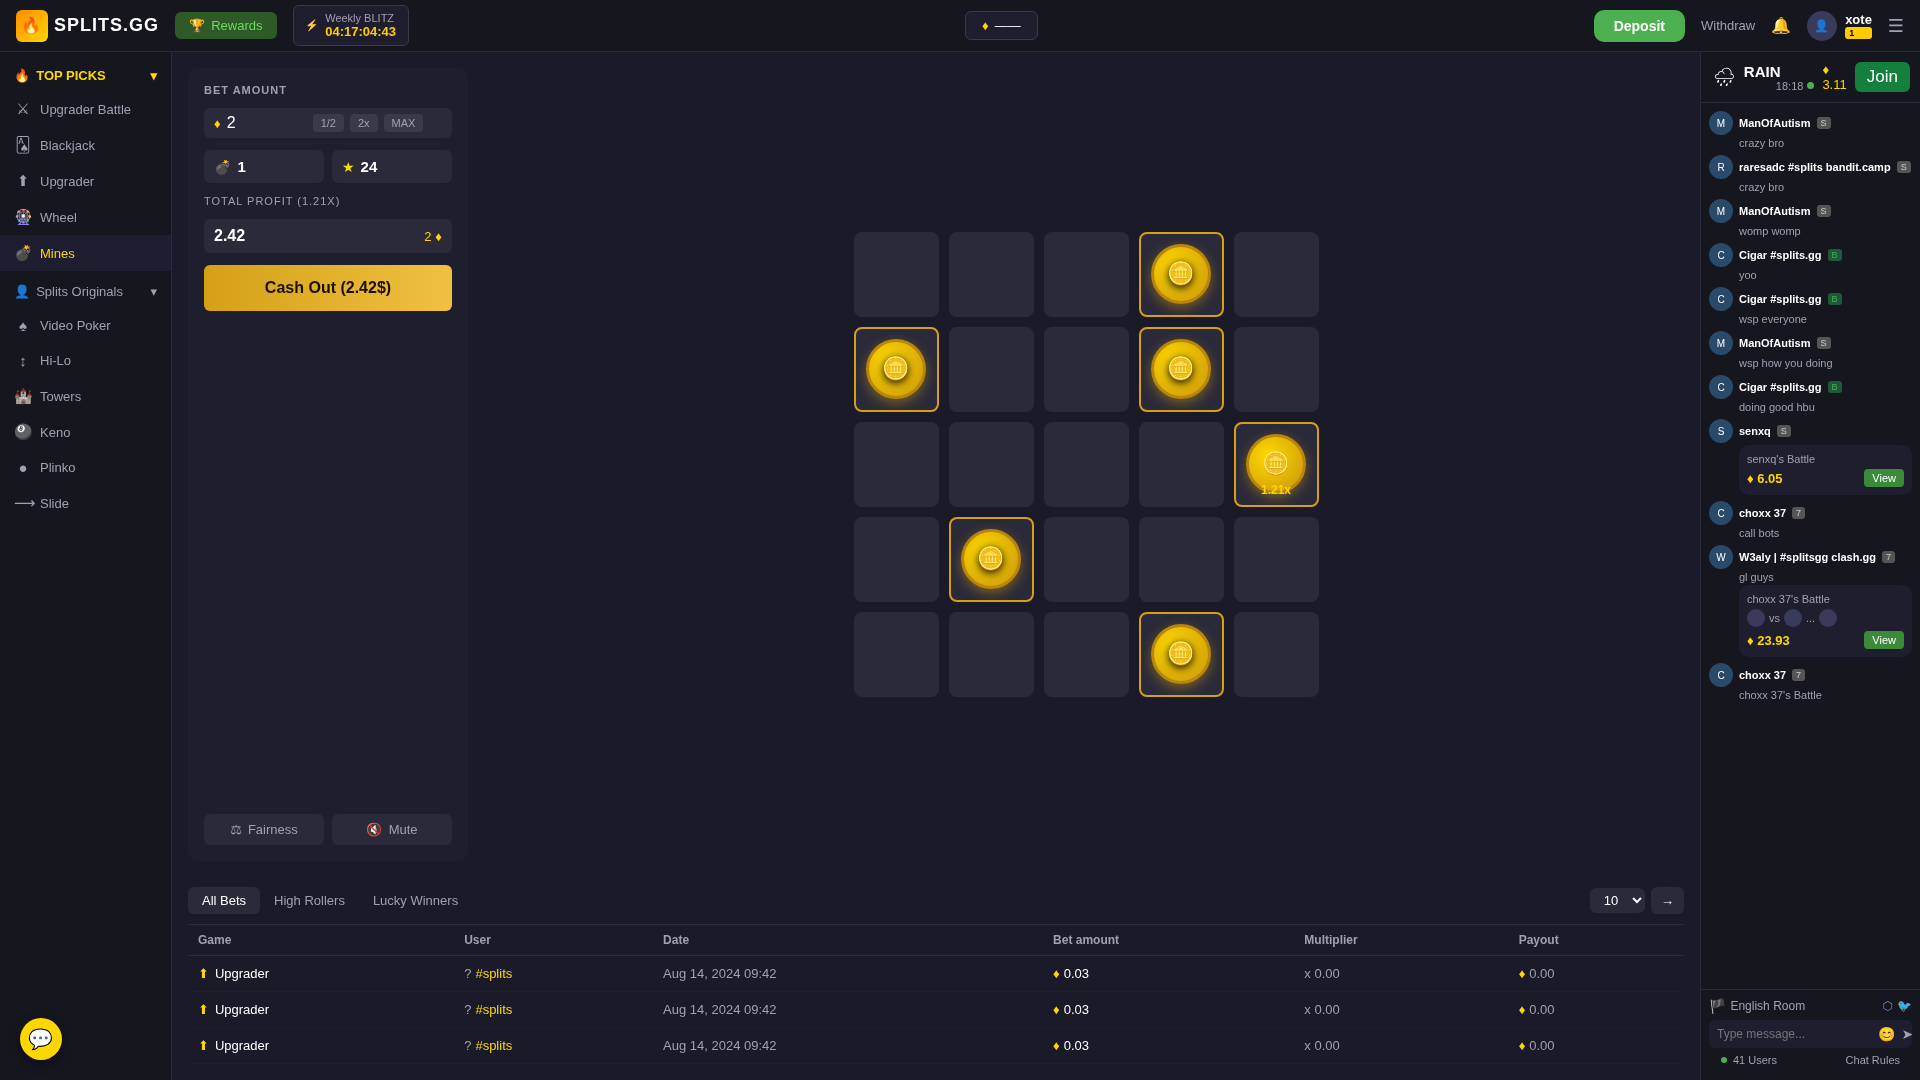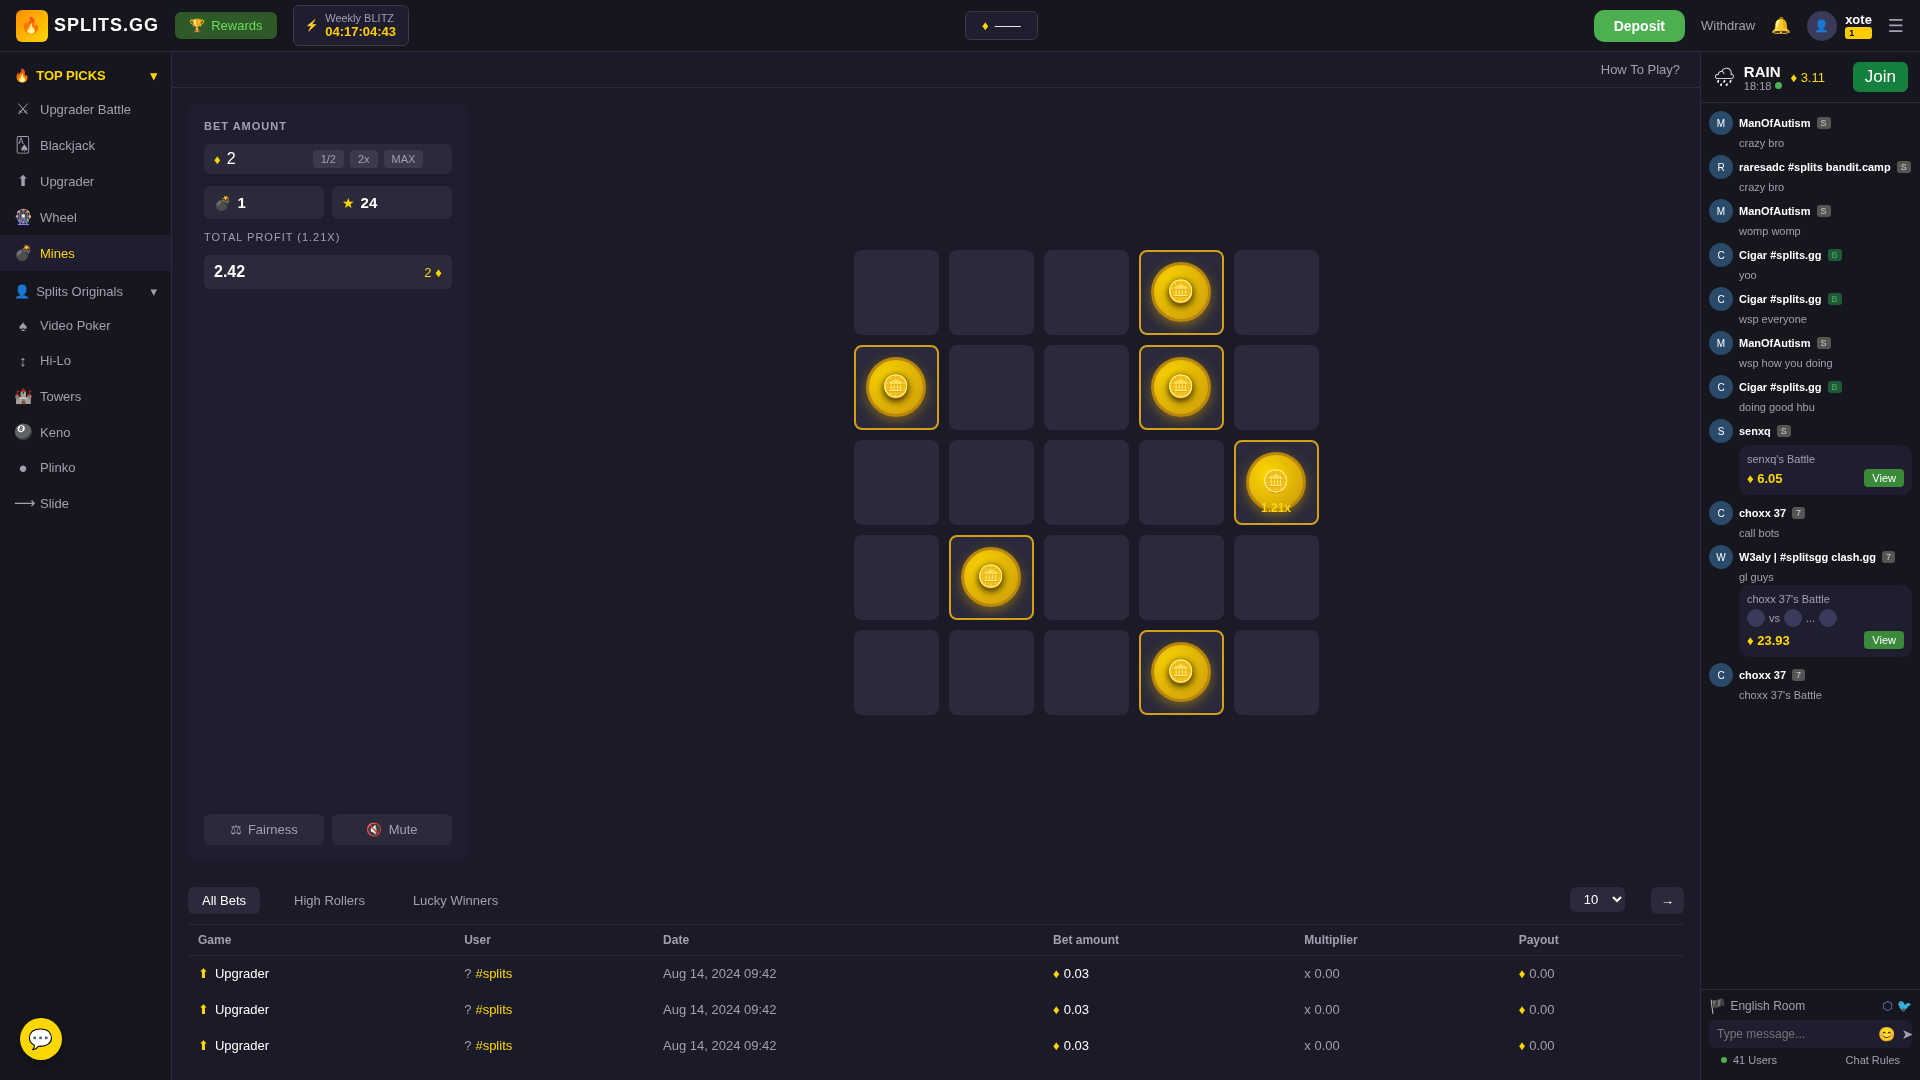--- a/index.html
+++ b/index.html
@@ -73,21 +73,21 @@
     .mines-grid-container { flex: 1; display: flex; align-items: center; justify-content: center; }
     .mines-grid { display: grid; grid-template-columns: repeat(5, 1fr); gap: 10px; padding: 20px; }
     .mine-cell { width: 85px; height: 85px; background: #2a2a3a; border-radius: 8px; cursor: pointer; display: flex; align-items: center; justify-content: center; border: 2px solid transparent; transition: all 0.15s; position: relative; }
     .mine-cell.gem { border-color: #d4a017; background: #2a2a3a; }
     .mine-cell.multiplier { border-color: #d4a017; background: #2a2a3a; }
     .coin-img { width: 60px; height: 60px; background: radial-gradient(circle at 35% 35%, #ffd700, #c8960c); border-radius: 50%; display: flex; align-items: center; justify-content: center; font-size: 24px; box-shadow: 0 4px 12px rgba(200,150,12,0.5); border: 3px solid #b8860b; }
     .mult-label { position: absolute; bottom: 8px; color: #ffd700; font-size: 12px; font-weight: bold; }
 
     
     .bets-section { background: #1a1a28; padding: 0 16px 16px; flex-shrink: 0; }
-    .bets-tabs { display: flex; align-items: flex-start; gap: 20px; padding: 10px 0; border-bottom: 1px solid #2a2a3a; }
+    .bets-tabs { display: flex; align-items: center; gap: 0; padding: 10px 0; border-bottom: 1px solid #2a2a3a; }
     .bets-tab { padding: 6px 14px; border-radius: 6px; cursor: pointer; font-size: 13px; color: #a0a0b0; background: none; border: none; }
     .bets-tab.active { background: #2a2a3a; color: #fff; }
     .bets-count-select { margin-left: auto; background: #2a2a3a; border: none; color: #fff; padding: 4px 10px; border-radius: 6px; cursor: pointer; font-size: 13px; }
     .bets-nav-btn { background: #2a2a3a; border: none; color: #fff; padding: 6px 10px; border-radius: 6px; cursor: pointer; margin-left: 6px; }
     .bets-table { width: 100%; border-collapse: collapse; }
     .bets-table th { color: #a0a0b0; font-size: 12px; text-align: left; padding: 8px 10px; border-bottom: 1px solid #2a2a3a; }
     .bets-table td { padding: 10px 10px; border-bottom: 1px solid #1e1e2e; font-size: 13px; }
     .user-tag { color: #ffd700; }
 
     
@@ -222,23 +222,20 @@
         <span>Plinko</span>
       </div>
       <div class="sidebar-item">
         <span class="s-icon">⟶</span>
         <span>Slide</span>
       </div>
     </div>
   </nav>
 
   <div class="main-content">
-    <div class="how-to-play-bar">
-      <button class="how-to-play-btn">How To Play?</button>
-    </div>
     <div class="game-area">
 
       <div class="bet-panel">
         <div class="bet-label">BET AMOUNT</div>
         <div class="bet-amount-row">
           <span class="diamond-icon">♦</span>
           <input class="bet-amount-input" type="text" value="2" style="">
           <button class="bet-btn">1/2</button>
           <button class="bet-btn">2x</button>
           <button class="bet-btn">MAX</button>
@@ -253,20 +250,21 @@
             <span class="gems-val">24</span>
           </div>
         </div>
         <div class="total-profit-label">TOTAL PROFIT (1.21X)</div>
         <div class="total-profit-row">
           <span class="profit-val">2.42</span>
           <span class="profit-diamond">
             <span>2</span> ♦
           </span>
         </div>
+        <button class="cashout-btn">Cash Out (2.42$)</button>
         <div class="panel-spacer"></div>
         <div class="panel-actions">
           <button class="fairness-btn">
             <span>⚖</span>
             <span>Fairness</span>
           </button>
           <button class="mute-btn">
             <span>🔇</span>
             <span>Mute</span>
           </button>
@@ -419,21 +417,21 @@
   </div>
 
   <div class="right-panel">
     <div class="chat-header">
       <span class="rain-icon">🌧</span>
       <div>
         <div style="display:flex;align-items:center;gap:4px;">
           <span class="rain-label">RAIN</span>
         </div>
         <div style="display:flex;align-items:center;gap:4px;">
-          <span style="color:#a0a0b0;font-size:11px;">18:18</span>
+          <span style="color:#a0a0b0;font-size:11px;margin-left:32px;">18:18</span>
           <span class="online-dot"></span>
         </div>
       </div>
       <span class="rain-diamond">♦ <span>3.11</span></span>
       <button class="join-btn">Join</button>
     </div>
     <div class="chat-messages" id="chat-messages">
         <div class="chat-msg">
     <div class="chat-msg-top">
       <div class="chat-avatar" style="background:#2a4a6a;">M</div>

